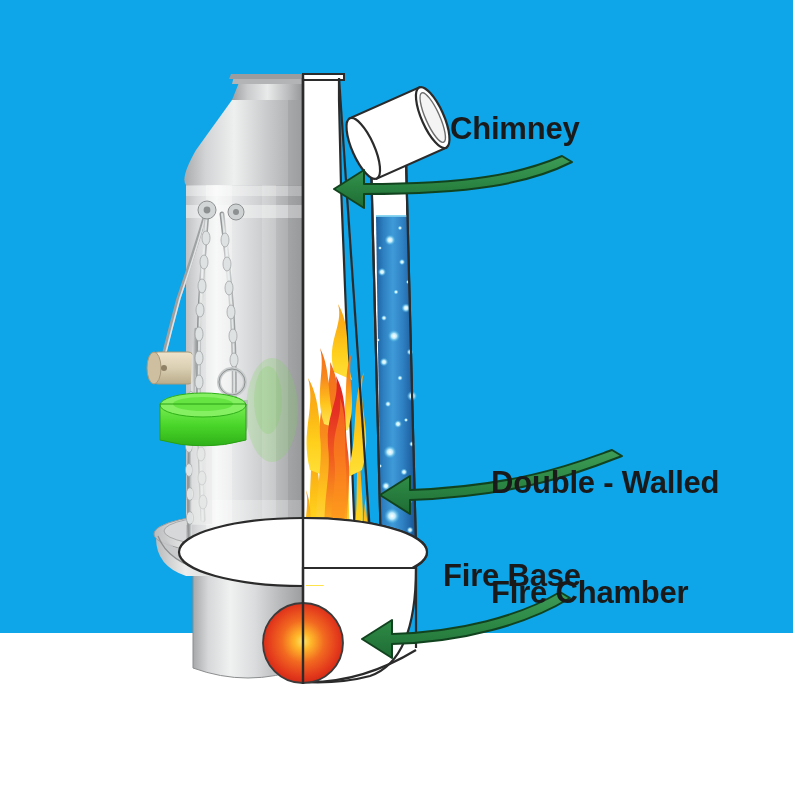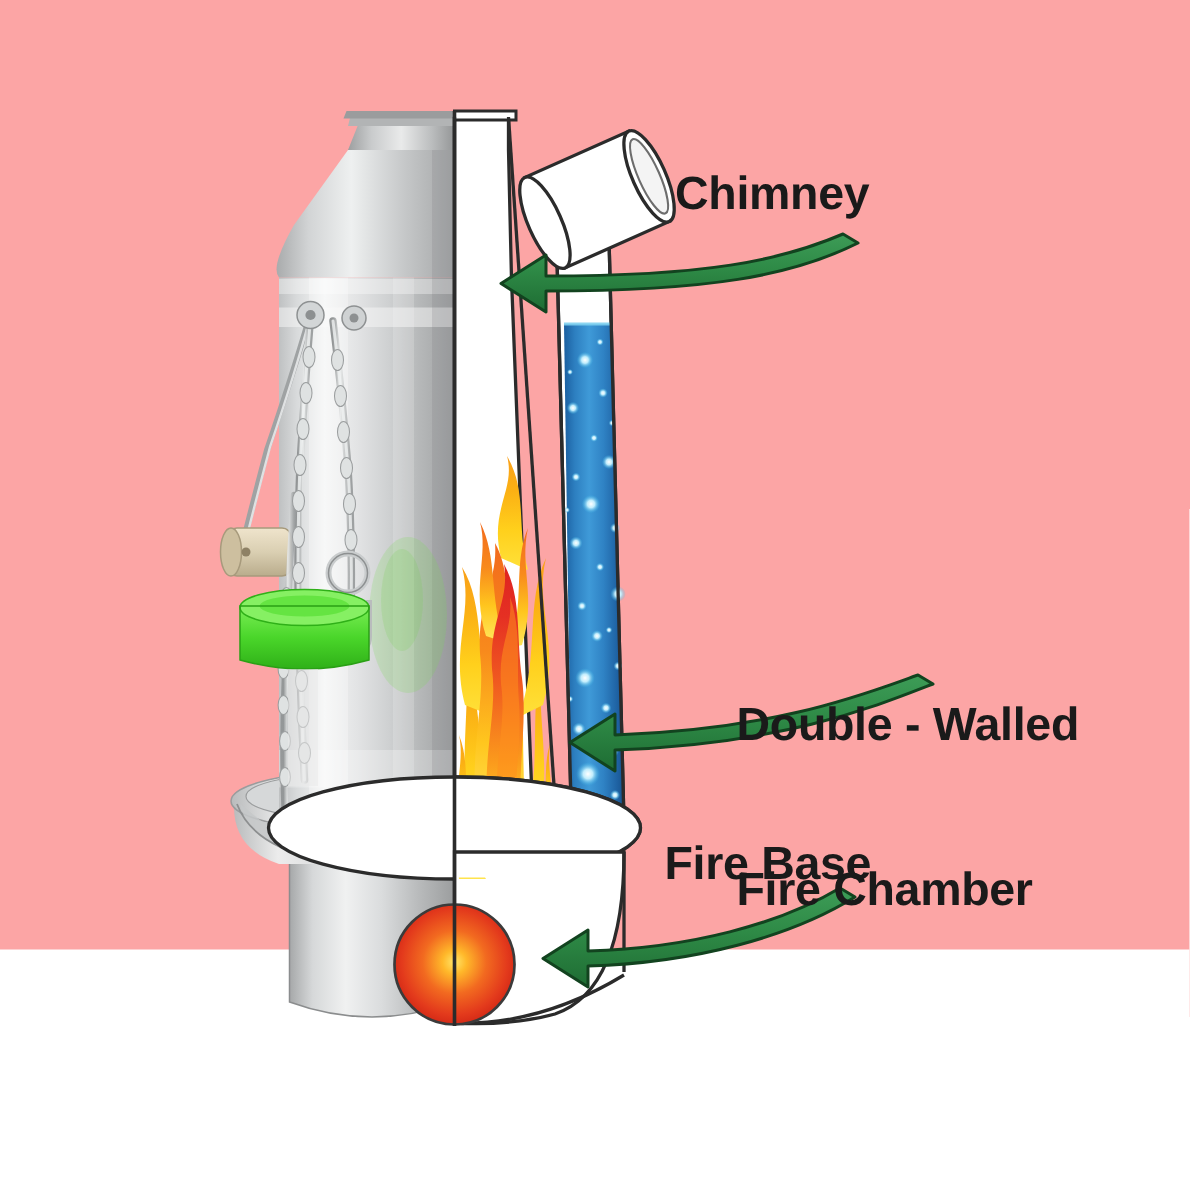--- a/index.html
+++ b/index.html
@@ -1,17 +1,17 @@
 <!DOCTYPE html>
 <html><head>
 <meta charset="utf-8">
 <style>
   html,body{margin:0;padding:0;background:#ffffff;}
   body{width:793px;height:800px;overflow:hidden;font-family:"Liberation Sans",sans-serif;}
-  #stage{position:relative;width:793px;height:633px;background:#fca5a5;}
+  #stage{position:relative;width:793px;height:633px;background:#0ea5e9;}
   svg#diagram{position:absolute;left:0;top:0;width:793px;height:800px;}
   .label{
     position:absolute;
     font-family:"Liberation Sans",sans-serif;
     font-weight:bold;
     color:#1a1a1a;
     letter-spacing:-0.2px;
     line-height:1.18;
     white-space:pre;
   }

